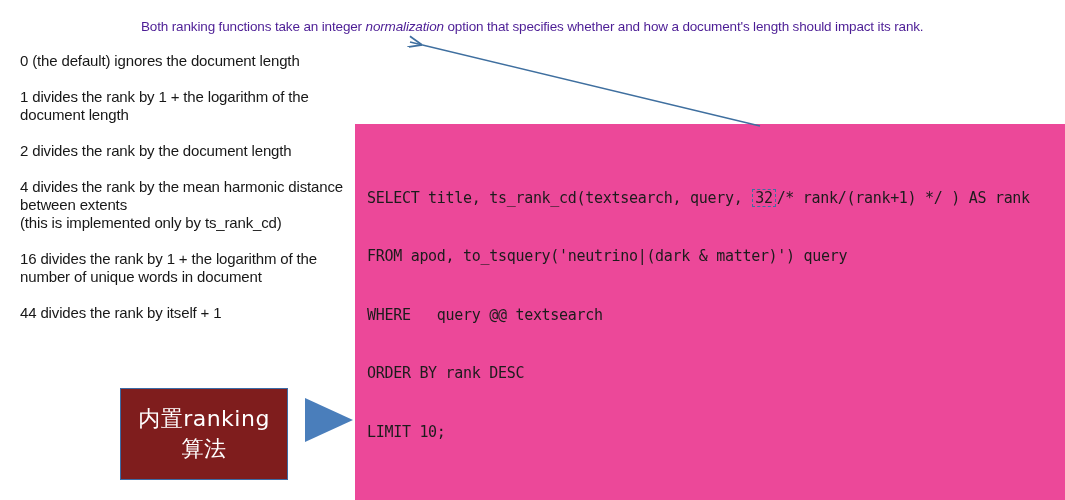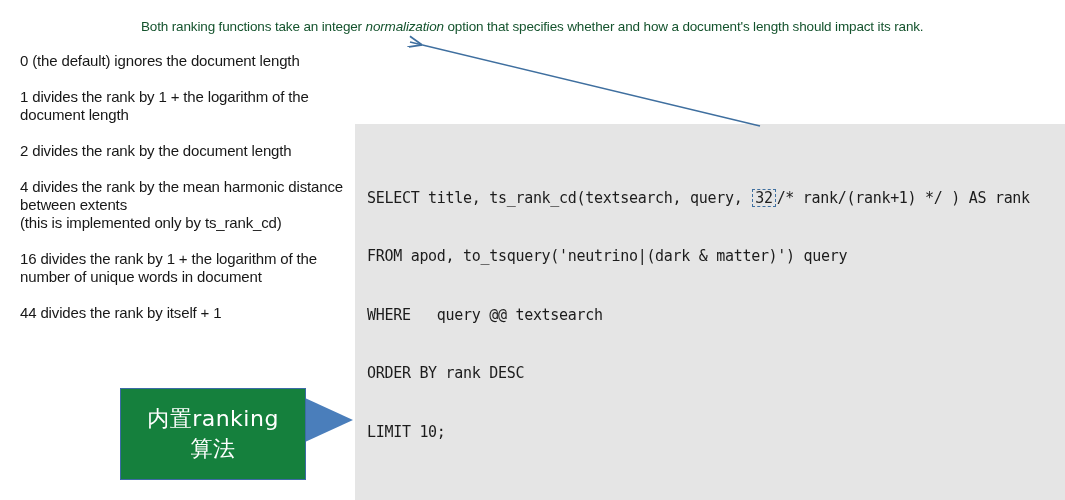--- a/index.html
+++ b/index.html
@@ -18,21 +18,21 @@
 
   
   .intro {
     position: absolute;
     left: 141px;
     top: 18px;
     width: 880px;
     font-size: 13.5px;
     line-height: 17px;
     letter-spacing: -0.15px;
-    color: #14532d;
+    color: #4c1d95;
     white-space: nowrap;
   }
   .intro em {
     font-style: italic;
   }
 
   
   .left-col {
     position: absolute;
     left: 20px;
@@ -50,21 +50,21 @@
     display: block;
   }
 
   
   .code-panel {
     position: absolute;
     left: 355px;
     top: 124px;
     width: 710px;
     height: 376px;
-    background: #e5e5e5;
+    background: #ec4899;
     overflow: hidden;
   }
   .code-inner {
     position: relative;
     padding: 6px 0 0 12px;
     font-family: "DejaVu Sans Mono", "Liberation Mono", monospace;
     font-size: 15px;
     line-height: 19.5px;
     color: #1c1c1c;
     white-space: pre;
@@ -91,23 +91,23 @@
     width: 1065px;
     height: 500px;
     pointer-events: none;
   }
 
   
   .callout {
     position: absolute;
     left: 120px;
     top: 388px;
-    width: 186px;
+    width: 168px;
     height: 92px;
-    background: #15803d;
+    background: #7f1d1d;
     border: 1.5px solid #3c6ba5;
     box-sizing: border-box;
     display: flex;
     align-items: center;
     justify-content: center;
   }
   .callout-text {
     color: #ffffff;
     font-size: 22px;
     line-height: 30px;

